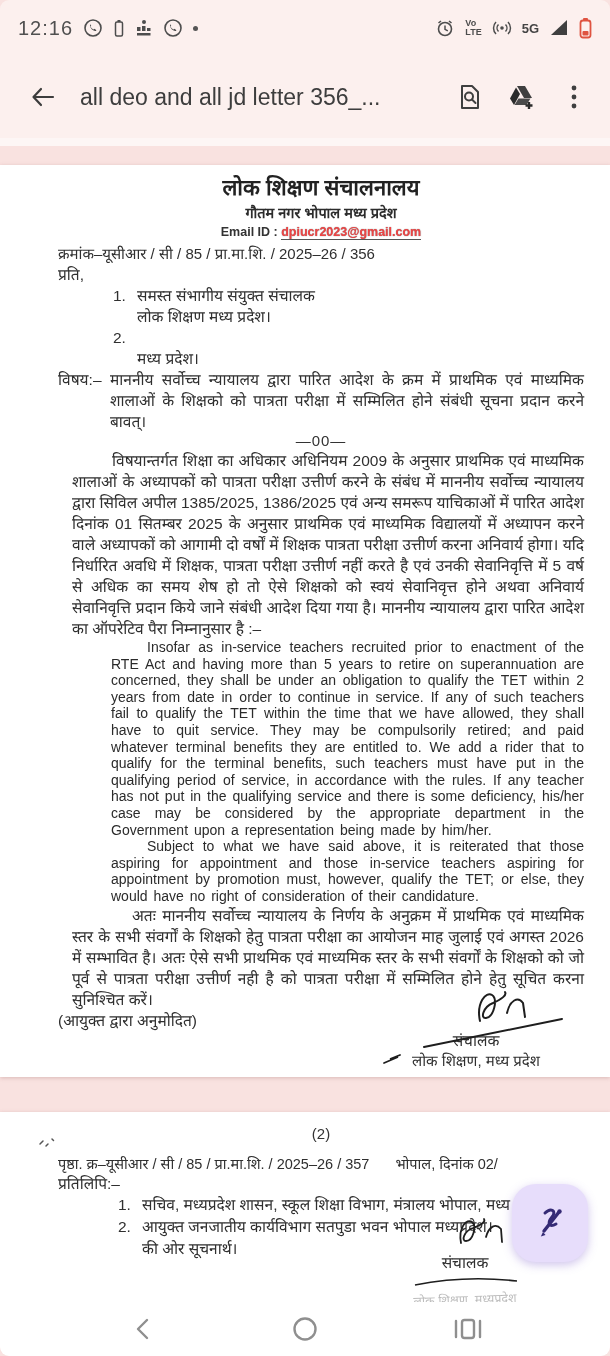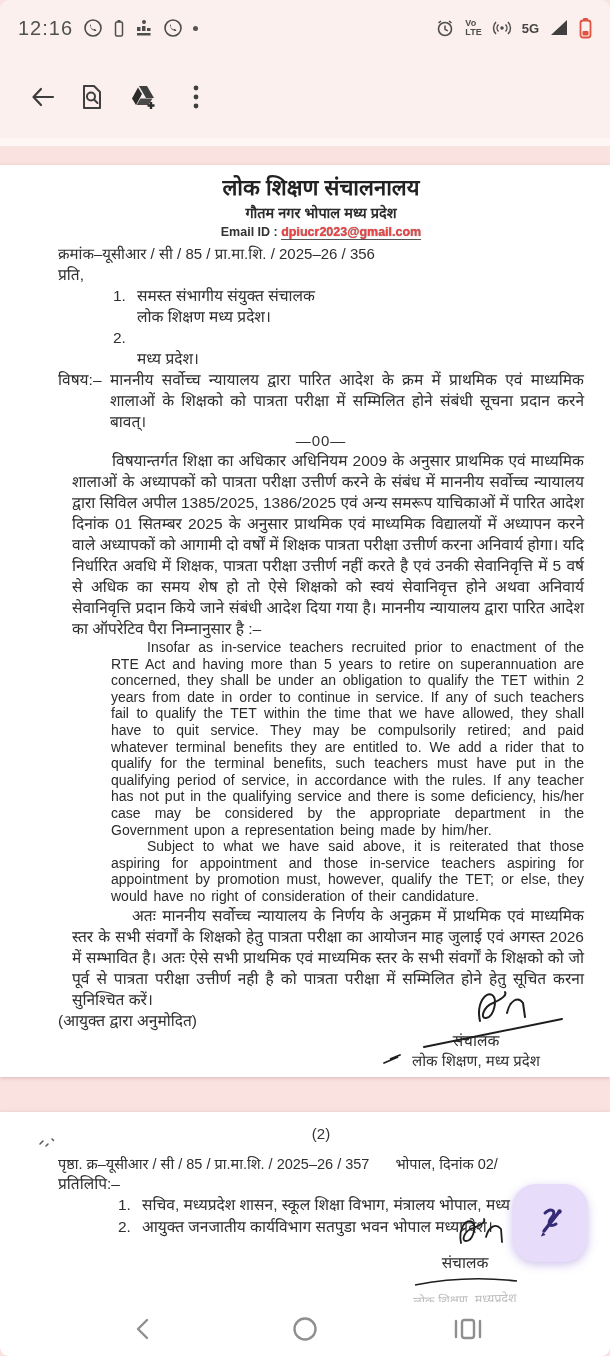--- a/index.html
+++ b/index.html
@@ -149,20 +149,21 @@
       </span>
     </div>
   </div>
 
   <div class="app-bar">
     <button class="back-btn">
       <svg width="26" height="26" viewBox="0 0 26 26">
           <path d="M23 13 H4 M11 5 L3.5 13 L11 21" fill="none" stroke="#3d3d3d" stroke-width="2.2" stroke-linecap="round" stroke-linejoin="round"></path>
         </svg>
     </button>
+    <div class="app-title">all deo and all jd letter 356_...</div>
     <button class="bar-btn">
       <svg width="26" height="28" viewBox="0 0 26 28">
           <path d="M5 3 h10 l6 6 v16 h-16 z" fill="none" stroke="#3f3f3f" stroke-width="2" stroke-linejoin="round"></path>
           <circle cx="12" cy="13.5" r="4" fill="none" stroke="#3f3f3f" stroke-width="2"></circle>
           <path d="M15 16.5 L18.5 20" stroke="#3f3f3f" stroke-width="2" stroke-linecap="round"></path>
         </svg>
     </button>
     <button class="bar-btn">
       <svg width="30" height="28" viewBox="0 0 30 28">
           <path d="M10 3 L18 3 L25 15 L17 15 Z" fill="#3f3f3f"></path>
@@ -254,20 +255,21 @@
       <div class="h-txt p2-list">
         <div class="recip-row">
           <span class="recip-num">1.</span>
           <span>सचिव, मध्यप्रदेश शासन, स्कूल शिक्षा विभाग, मंत्रालय भोपाल, मध्य</span>
         </div>
         <div class="recip-row">
           <span class="recip-num">2.</span>
           <span>आयुक्त जनजातीय कार्यविभाग सतपुडा भवन भोपाल मध्यप्रदेश।</span>
         </div>
       </div>
+      <div class="h-txt p2-note">की ओर सूचनार्थ।</div>
       <div class="sig2">
         <svg width="58" height="34" viewBox="0 0 58 34" style="margin-left:40px;">
             <path d="M5 28 C2 12 11 3 16 7 C21 11 17 26 10 26 C5 26 8 16 17 13 C25 10 30 7 28 4 M30 22 C33 11 40 8 45 14 L46 27" fill="none" stroke="#1e1e1e" stroke-width="1.8" stroke-linecap="round"></path>
           </svg>
         <div class="sig-title">संचालक</div>
         <svg width="120" height="10" viewBox="0 0 120 10" style="margin-top:-6px;">
             <path d="M10 8 Q60 -2 112 4" fill="none" stroke="#1e1e1e" stroke-width="1.6"></path>
           </svg>
         <div class="stamp">लोक शिक्षण, मध्यप्रदेश</div>
       </div>

